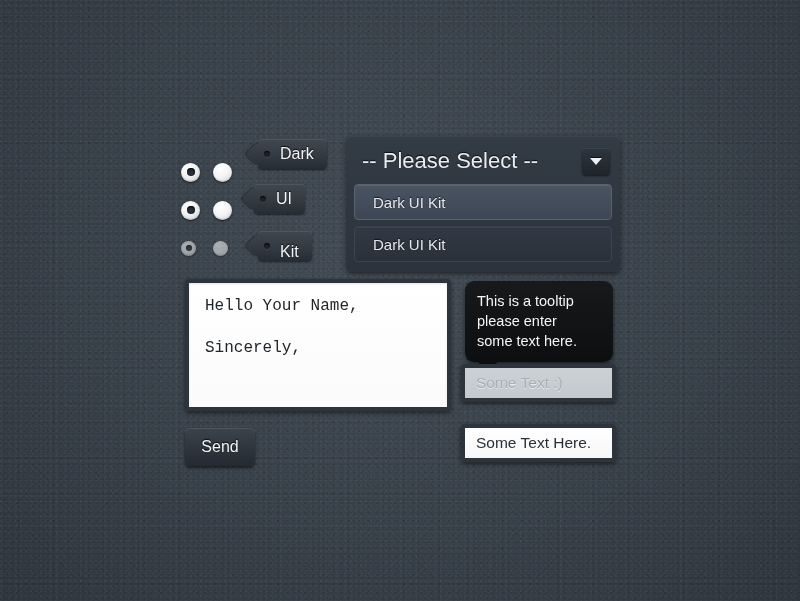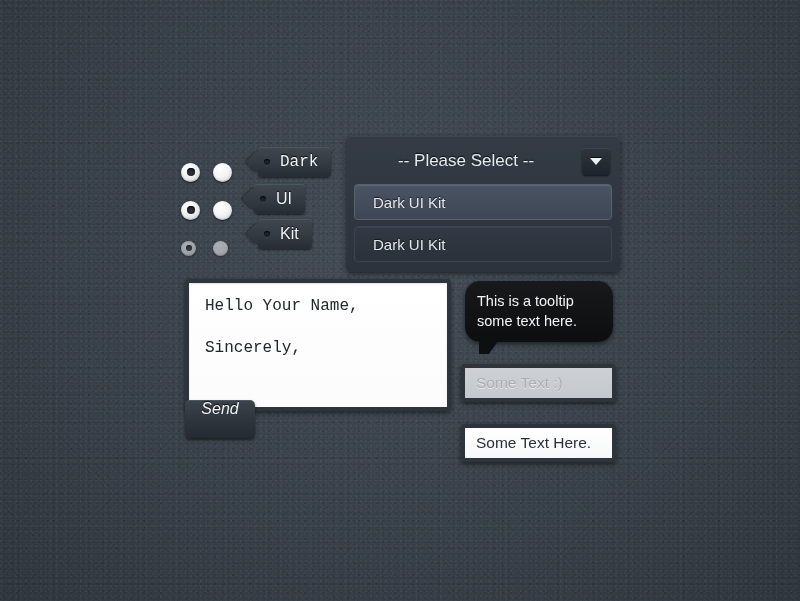--- a/index.html
+++ b/index.html
@@ -112,23 +112,23 @@
     position: absolute;
     left: 6px;
     top: 50%;
     margin-top: -3px;
     width: 6px; height: 6px;
     border-radius: 50%;
     background: #1d2228;
     box-shadow: inset 0 1px 1px rgba(0,0,0,0.9), 0 1px 0 rgba(255,255,255,0.07);
     z-index: 2;
   }
-  #tag-dark { left: 258px; top: 147px; font-family: Liberation Mono, monospace; }
+  #tag-dark { left: 258px; top: 139px; }
   #tag-ui   { left: 254px; top: 184px; }
-  #tag-kit  { left: 258px; top: 219px; }
+  #tag-kit  { left: 258px; top: 231px; align-items: flex-end; }
 
   
   #select-panel {
     left: 346px;
     top: 136px;
     width: 274px;
     padding: 8px 8px 10px 8px;
     box-sizing: border-box;
     background: linear-gradient(to bottom, #333b45 0%, #2c333c 100%);
     border-radius: 5px;
@@ -136,23 +136,22 @@
   }
   #select-head {
     height: 34px;
     display: flex;
     align-items: center;
     justify-content: space-between;
     padding: 0 2px 0 8px;
   }
   #select-head-label {
     color: #e9edf1;
-    font-size: 17px;
+    font-size: 22px;
     text-shadow: 0 -1px 1px rgba(0,0,0,0.8);
-    margin-left: 36px;
   }
   #select-arrow-button {
     width: 28px; height: 27px;
     border-radius: 4px;
     background: linear-gradient(to bottom, #2e353e 0%, #1e242b 100%);
     box-shadow: inset 0 1px 0 rgba(255,255,255,0.08), 0 1px 2px rgba(0,0,0,0.6);
     display: flex; align-items: center; justify-content: center;
   }
   #select-arrow-button .caret {
     width: 0; height: 0;
@@ -204,44 +203,43 @@
     line-height: 18px;
     margin-bottom: 24px;
     white-space: pre;
     font-family: Liberation Mono, monospace;
   }
   #message-textarea .line:last-child { margin-bottom: 8px; }
 
   
   #send-button {
     left: 185px;
-    top: 400px;
+    top: 428px;
     width: 70px;
     height: 38px;
     box-sizing: border-box;
     display: flex;
-    align-items: flex-start;
+    align-items: center;
     justify-content: center;
     background: linear-gradient(to bottom, #3b434c 0%, #2f363e 50%, #242a31 100%);
     border-radius: 5px;
     color: #f1f4f7;
     font-size: 16px;
     text-shadow: 0 -1px 1px rgba(0,0,0,0.85);
     box-shadow: 0 2px 3px rgba(0,0,0,0.55), inset 0 1px 0 rgba(255,255,255,0.10);
-    font-style: italic;
   }
 
   
   #tooltip {
     left: 465px;
     top: 281px;
     width: 148px;
     box-sizing: border-box;
     background: linear-gradient(to bottom, #17191b 0%, #0c0e10 100%);
-    border-radius: 15px;
+    border-radius: 9px;
     padding: 10px 12px 11px 12px;
     box-shadow: 0 2px 5px rgba(0,0,0,0.55);
   }
   #tooltip .tip-line {
     color: #f4f6f8;
     font-size: 14.5px;
     line-height: 20px;
     white-space: pre;
   }
   #tooltip .tip-tail {
@@ -330,20 +328,21 @@
   <div class="line">Hello Your Name,</div>
   <div class="line">Sincerely,</div>
 </div>
 
 <div class="layer" id="send-button">
   <span>Send</span>
 </div>
 
 <div class="layer" id="tooltip">
   <div class="tip-line">This is a tooltip</div>
+  <div class="tip-line">please enter</div>
   <div class="tip-line">some text here.</div>
   <span class="tip-tail"></span>
 </div>
 
 <div class="layer text-input" id="input-disabled">
   <span>Some Text :)</span>
 </div>
 <div class="layer text-input" id="input-filled">
   <span>Some Text Here.</span>
 </div>

